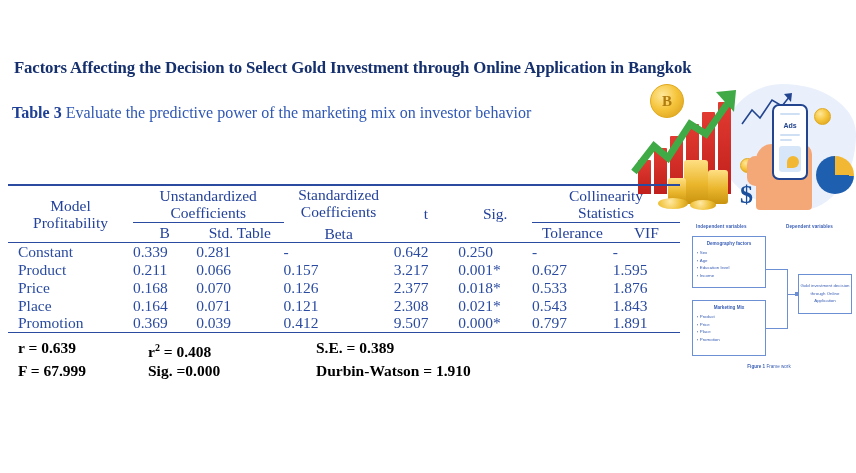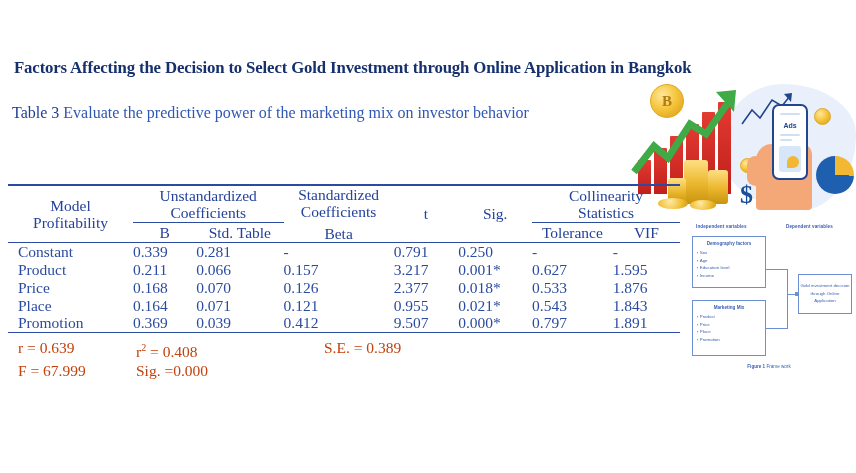--- a/index.html
+++ b/index.html
@@ -34,21 +34,21 @@
   
   .table-caption {
     position: absolute;
     left: 12px;
     top: 104px;
     font-size: 16px;
     color: #2f57b5;
     white-space: nowrap;
   }
   .table-caption .cap-label {
-    font-weight: normal;
+    font-weight: bold;
     color: #1e3f96;
   }
 
   
   .artwork {
     position: absolute;
     left: 628px;
     top: 82px;
     width: 228px;
     height: 128px;
@@ -212,33 +212,34 @@
   tbody td.label {
     text-align: left;
     padding-left: 10px;
   }
 
   
   .foot {
     position: relative;
     padding-top: 3px;
     font-size: 15.5px;
-    color: #c2410c;
+    color: #000000;
+    font-weight: bold;
   }
   .foot-row {
     display: block;
     position: relative;
     height: 23px;
     line-height: 23px;
     white-space: nowrap;
   }
   .fc { position: absolute; }
   .fc.c1 { left: 10px; }
-  .fc.c2 { left: 128px; }
-  .fc.c3 { left: 316px; }
+  .fc.c2 { left: 140px; }
+  .fc.c3 { left: 308px; }
   .fc sup { font-size: 10px; vertical-align: super; }
 
   
   .framework {
     position: absolute;
     left: 682px;
     top: 222px;
     width: 174px;
     height: 160px;
     font-family: "Liberation Sans", sans-serif;
@@ -428,21 +429,21 @@
       <col style="width:11.0%">
       <col style="width:12.0%">
       <col style="width:10.0%">
     </colgroup>
     <tbody>
       <tr>
         <td class="label">Constant</td>
         <td>0.339</td>
         <td>0.281</td>
         <td>-</td>
-        <td>0.791</td>
+        <td>0.642</td>
         <td>0.250</td>
         <td>-</td>
         <td>-</td>
       </tr>
       <tr>
         <td class="label">Product</td>
         <td>0.211</td>
         <td>0.066</td>
         <td>0.157</td>
         <td>3.217</td>
@@ -458,21 +459,21 @@
         <td>2.377</td>
         <td>0.018*</td>
         <td>0.533</td>
         <td>1.876</td>
       </tr>
       <tr>
         <td class="label">Place</td>
         <td>0.164</td>
         <td>0.071</td>
         <td>0.121</td>
-        <td>0.955</td>
+        <td>2.308</td>
         <td>0.021*</td>
         <td>0.543</td>
         <td>1.843</td>
       </tr>
       <tr>
         <td class="label">Promotion</td>
         <td>0.369</td>
         <td>0.039</td>
         <td>0.412</td>
         <td>9.507</td>
@@ -487,20 +488,21 @@
 
   <div class="foot">
     <div class="foot-row">
       <span class="fc c1">r = 0.639</span>
       <span class="fc c2"><span>r</span><sup>2</sup><span> = 0.408</span></span>
       <span class="fc c3">S.E. = 0.389</span>
     </div>
     <div class="foot-row">
       <span class="fc c1">F = 67.999</span>
       <span class="fc c2">Sig. =0.000</span>
+      <span class="fc c3">Durbin-Watson = 1.910</span>
     </div>
   </div>
 </div>
 
 <div class="framework">
   <div class="fw-head left">Independent variables</div>
   <div class="fw-head right">Dependent variables</div>
 
   <div class="fw-box demo">
     <span class="fw-title">Demography factors</span>

